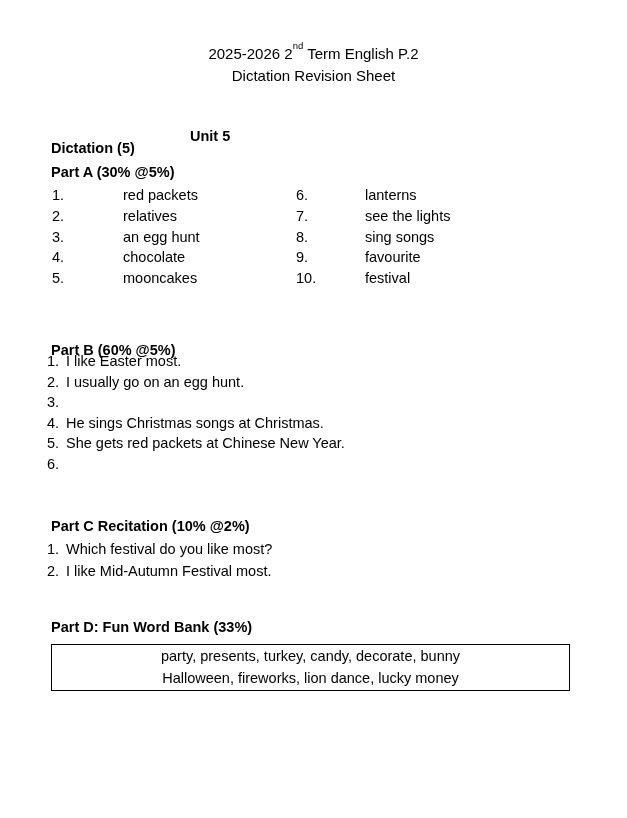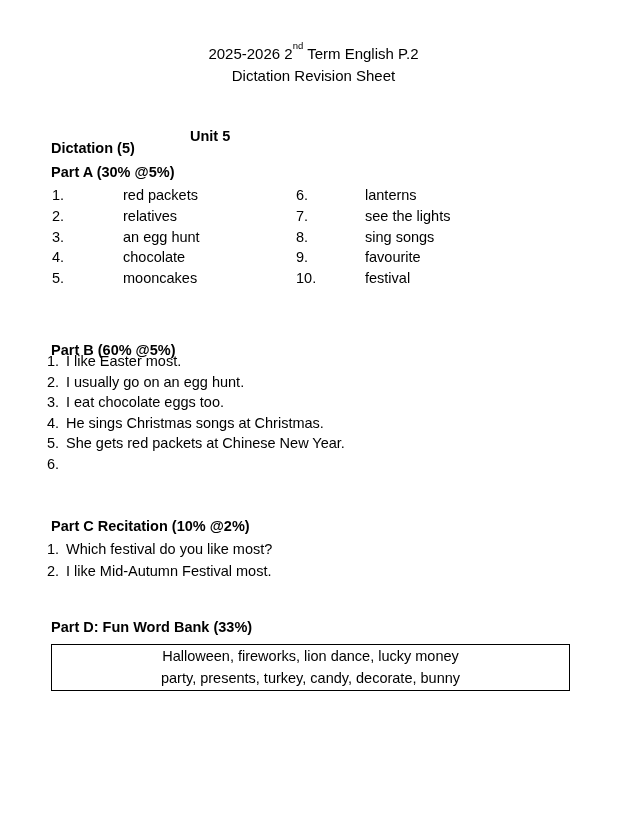--- a/index.html
+++ b/index.html
@@ -105,21 +105,20 @@
     <div class="pb-row">
       <span class="num-col">1.</span>
         <span class="sent-col">I like Easter most.</span>
     </div>
     <div class="pb-row">
       <span class="num-col">2.</span>
         <span class="sent-col">I usually go on an egg hunt.</span>
     </div>
     <div class="pb-row">
       <span class="num-col">3.</span>
-        <span class="sent-col">I eat chocolate eggs too.</span>
     </div>
     <div class="pb-row">
       <span class="num-col">4.</span>
         <span class="sent-col">He sings Christmas songs at Christmas.</span>
     </div>
     <div class="pb-row">
       <span class="num-col">5.</span>
         <span class="sent-col">She gets red packets at Chinese New Year.</span>
     </div>
     <div class="pb-row">
@@ -134,17 +133,17 @@
         <span class="sent-col">Which festival do you like most?</span>
     </div>
     <div class="pc-row">
       <span class="num-col">2.</span>
         <span class="sent-col">I like Mid-Autumn Festival most.</span>
     </div>
   </div>
 
   <div class="abs h-bold" style="top:619px; left:51px;">Part D: Fun Word Bank (33%)</div>
   <div class="abs wordbank-box">
+    <div>party, presents, turkey, candy, decorate, bunny</div>
     <div>Halloween, fireworks, lion dance, lucky money</div>
-    <div>party, presents, turkey, candy, decorate, bunny</div>
   </div>
 
 </div>
 
 </body></html>

